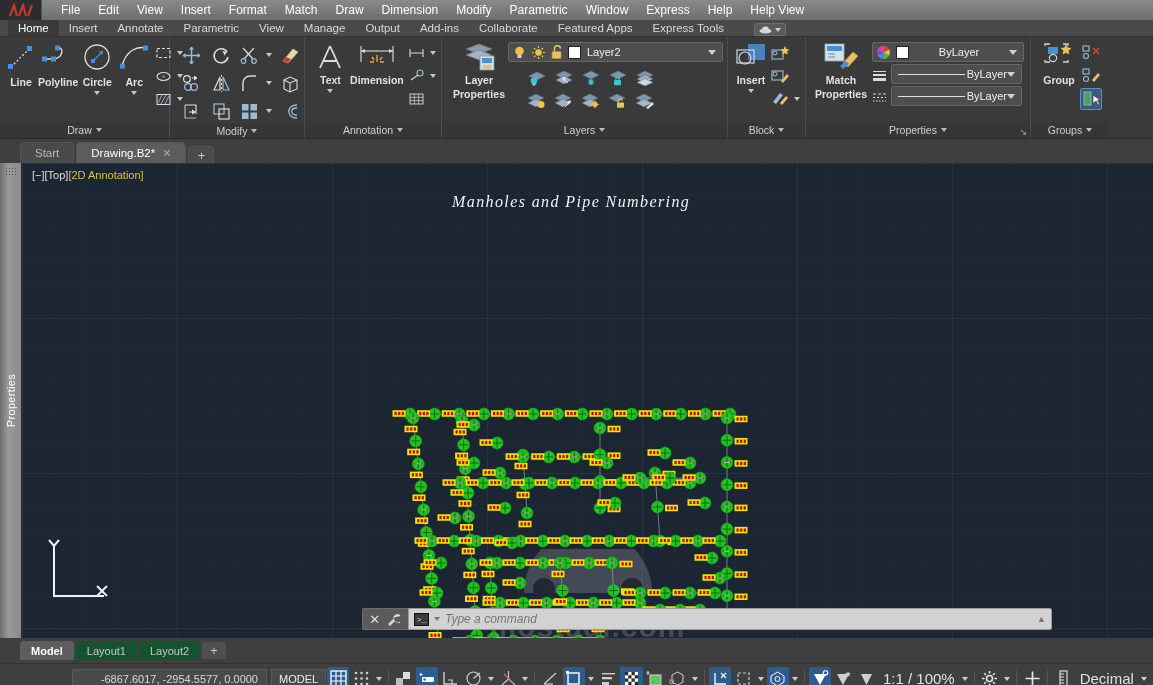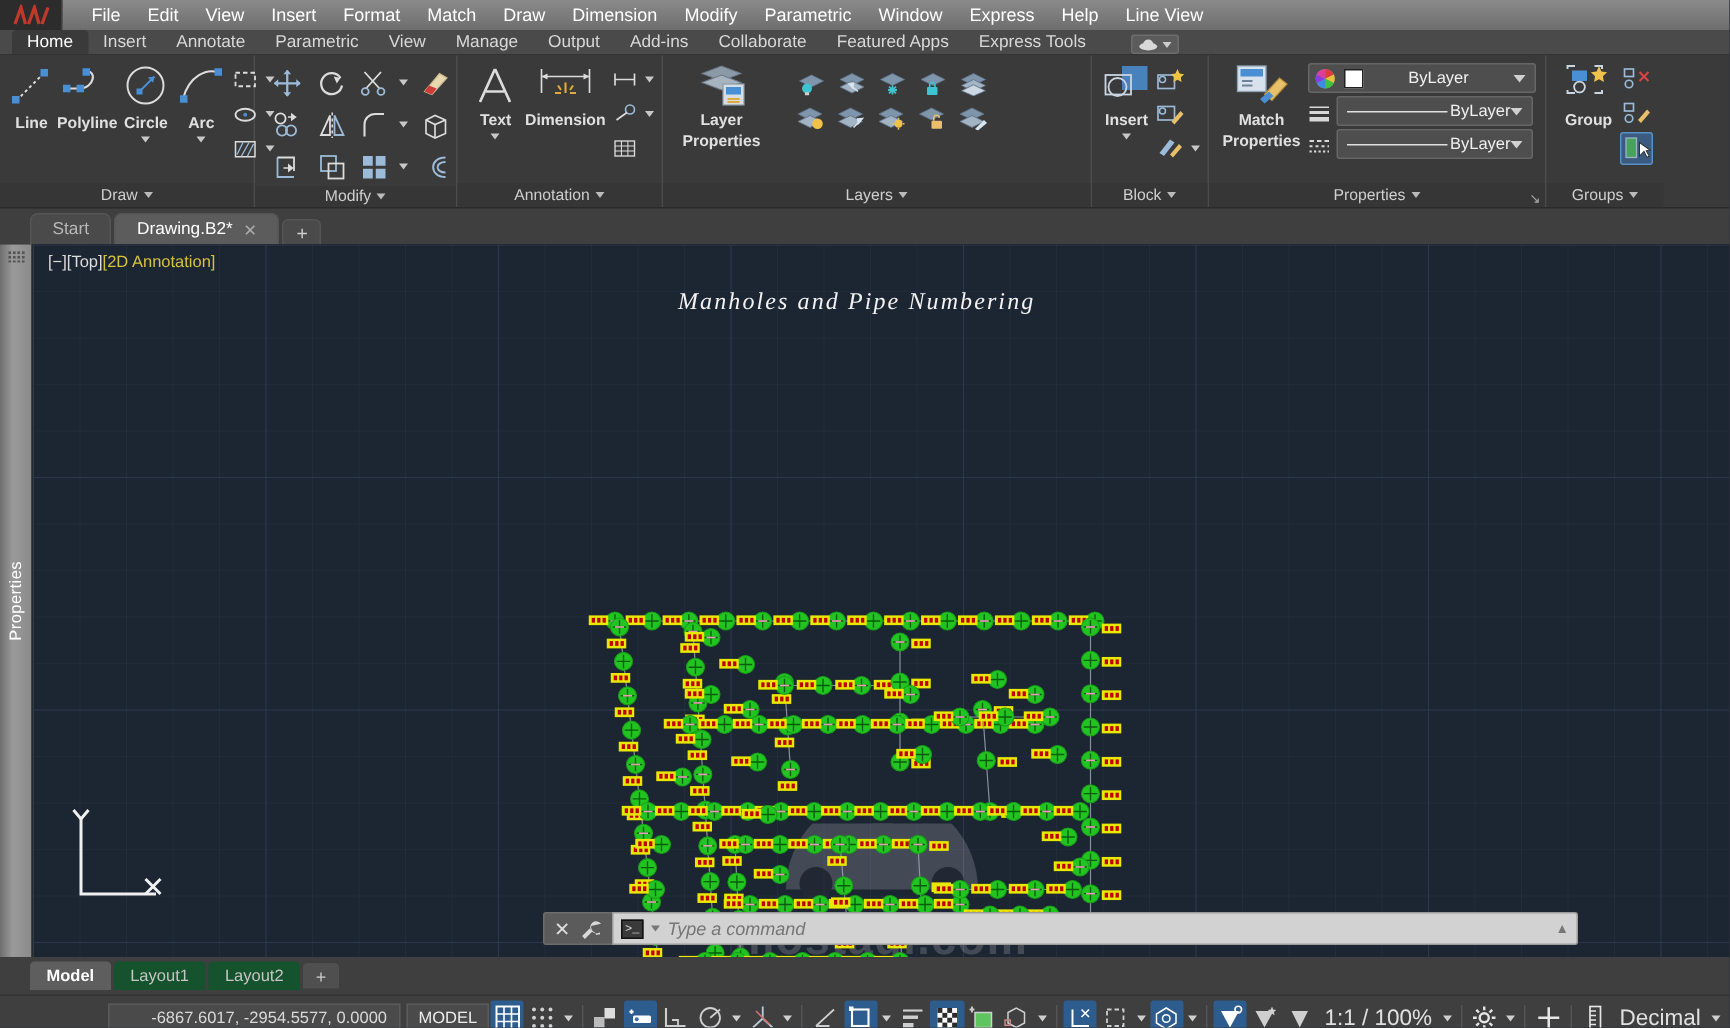--- a/index.html
+++ b/index.html
@@ -188,21 +188,21 @@
     <div class="menu-item">Insert</div>
     <div class="menu-item">Format</div>
     <div class="menu-item">Match</div>
     <div class="menu-item">Draw</div>
     <div class="menu-item">Dimension</div>
     <div class="menu-item">Modify</div>
     <div class="menu-item">Parametric</div>
     <div class="menu-item">Window</div>
     <div class="menu-item">Express</div>
     <div class="menu-item">Help</div>
-    <div class="menu-item">Line View</div>
+    <div class="menu-item">Help View</div>
   </div>
 </div>
 
 <div class="ribbon-tabs">
   <div class="rtab active">Home</div>
   <div class="rtab">Insert</div>
   <div class="rtab">Annotate</div>
   <div class="rtab">Parametric</div>
   <div class="rtab">View</div>
   <div class="rtab">Manage</div>
@@ -470,20 +470,37 @@
           <path d="M6,7 L19,2 L32,7 L19,12 z" fill="#8c9aa8" stroke="#6d7a87" stroke-width="0.7"></path>
           <path d="M6,13 L19,8 L32,13 L19,18 z" fill="#a7b3be" stroke="#6d7a87" stroke-width="0.7"></path>
           <rect x="20" y="14" width="14" height="14" fill="#d6dde3" stroke="#8c9aa8" stroke-width="0.8"></rect>
           <rect x="22" y="16" width="10" height="5" fill="#4a8fd4"></rect>
           <path d="M23,24 L31,24 M23,26 L31,26" stroke="#e0a93a" stroke-width="1.2"></path>
         </svg>
         <span class="lbl">Layer</span>
         <span class="lbl">Properties</span>
       </div>
       <div style="display:flex;flex-direction:column;padding-top:2px">
+        <div class="layer-combo">
+          <svg width="15" height="15" viewBox="0 0 15 15">
+            <circle cx="7.5" cy="6" r="4.3" fill="#f0c14b"></circle>
+            <rect x="5.5" y="10" width="4" height="3" fill="#cfcfcf"></rect>
+          </svg>
+          <svg width="15" height="15" viewBox="0 0 15 15">
+            <circle cx="7.5" cy="7.5" r="3.2" fill="#f0c14b"></circle>
+            <path d="M7.5,1 L7.5,3 M7.5,12 L7.5,14 M1,7.5 L3,7.5 M12,7.5 L14,7.5 M3,3 L4.4,4.4 M10.6,10.6 L12,12 M12,3 L10.6,4.4 M4.4,10.6 L3,12" stroke="#f0c14b" stroke-width="1.2"></path>
+          </svg>
+          <svg width="14" height="15" viewBox="0 0 14 15">
+            <rect x="2" y="6.5" width="9" height="7" rx="1" fill="#e8c06a" stroke="#b8903a" stroke-width="0.7"></rect>
+            <path d="M4.5,6.5 L4.5,4 A3,3 0 0,1 10.5,3.6" stroke="#e8c06a" stroke-width="1.4" fill="none"></path>
+          </svg>
+          <div class="swatch-white"></div>
+          <span class="name">Layer2</span>
+          <i class="combo-caret"></i>
+        </div>
         <div class="smallgrid" style="gap:1px">
           <div class="srow" style="gap:5px;margin-left:18px">
             <div class="sbtn">
               <svg width="20" height="17" viewBox="0 0 20 17">
                 <path d="M2,7 L10,3 L18,7 L10,11 z" fill="#7f95ab" stroke="#5f7388" stroke-width="0.6"></path>
                 <circle cx="7" cy="12" r="3.3" fill="#3ec3d0"></circle>
                 <rect x="5.6" y="14.5" width="2.8" height="2" fill="#cfcfcf"></rect>
               </svg>
             </div>
             <div class="sbtn">

